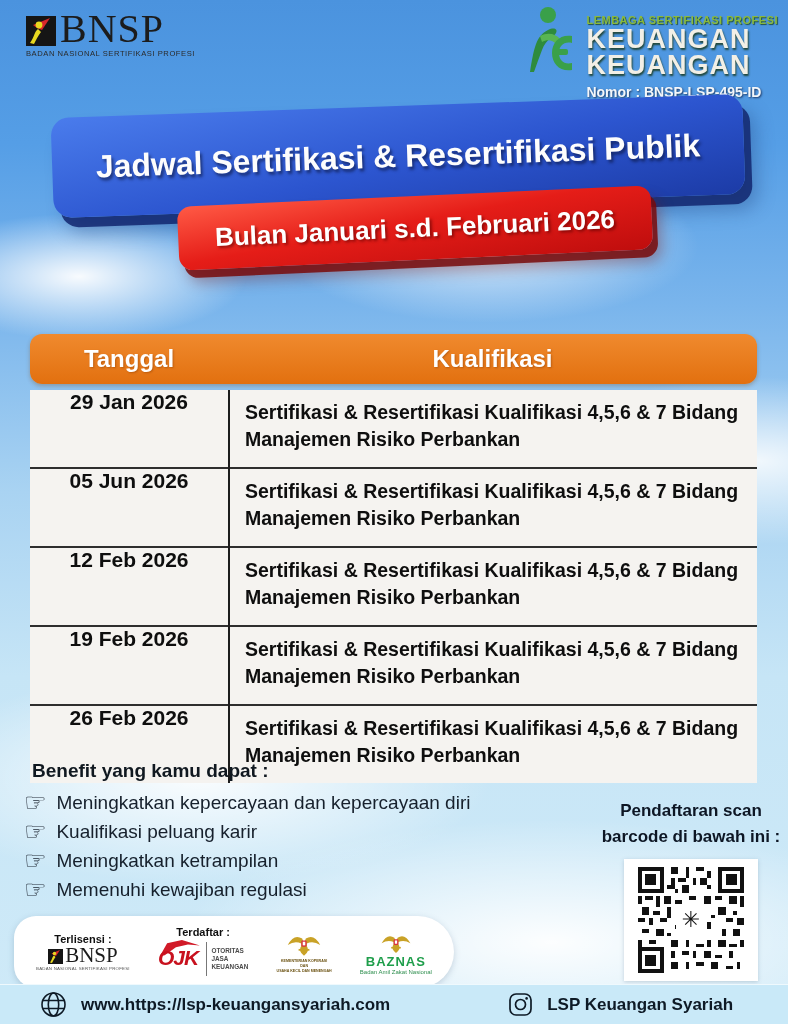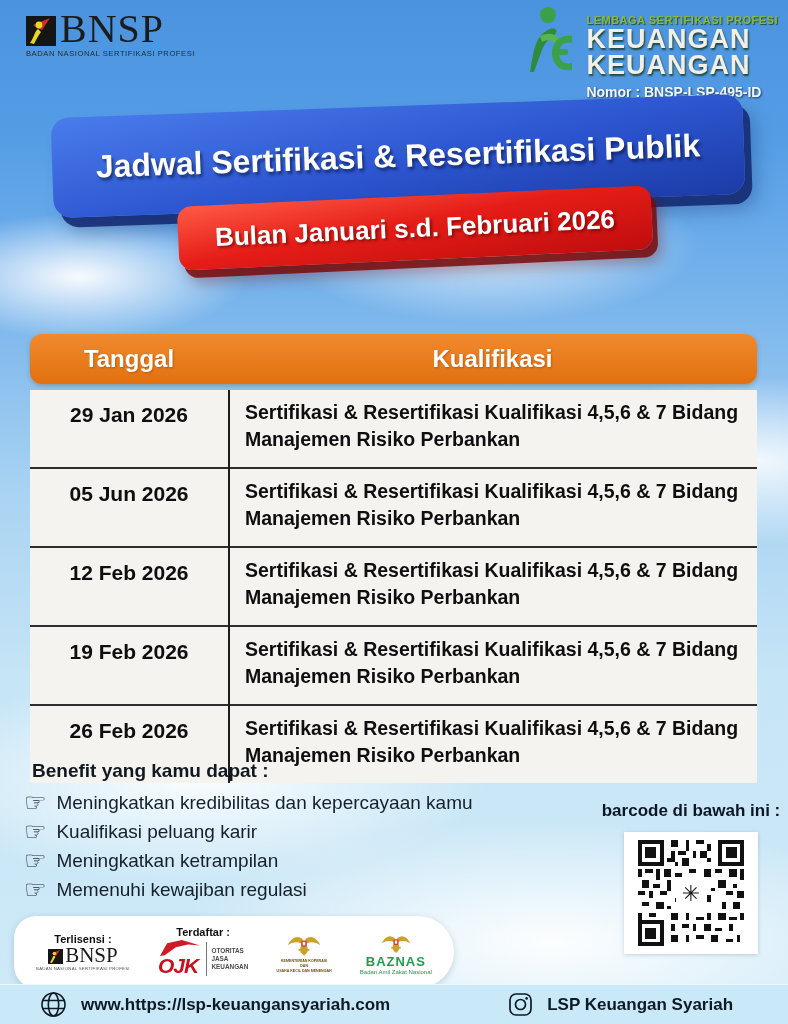--- a/index.html
+++ b/index.html
@@ -43,21 +43,21 @@
   
   .sched{position:absolute;left:30px;top:306px;width:727px;}
   .sched-head{height:50px;border-radius:12px;display:flex;align-items:center;
     background:linear-gradient(180deg,#f08a2e,#e2700f);box-shadow:0 2px 4px rgba(120,60,0,.3);margin-top:28px;}
   .sched-head .h1{width:198px;text-align:center;font-size:24px;font-weight:bold;color:#fff;text-shadow:1px 1px 2px rgba(120,50,0,.4);}
   .sched-head .h2{flex:1;text-align:center;font-size:24px;font-weight:bold;color:#fff;text-shadow:1px 1px 2px rgba(120,50,0,.4);}
   .sched-body{background:#f5f3f0;margin-top:6px;position:relative;}
   .sched-body::after{content:"";position:absolute;left:198px;top:0;bottom:0;width:2px;background:#1c1c1c;}
   .srow{display:flex;height:77px;}
   .srow + .srow{border-top:2px solid #2e2e2e;}
-  .srow .date{width:198px;flex:0 0 auto;text-align:center;font-size:21px;font-weight:bold;color:#0e0e0e;padding-top:13px;}
+  .srow .date{width:198px;flex:0 0 auto;text-align:center;font-size:21px;font-weight:bold;color:#0e0e0e;}
   .srow .desc{flex:1;font-size:19.5px;font-weight:bold;color:#0e0e0e;line-height:1.38;padding:9px 12px 0 17px;}
   
   .benefits{position:absolute;left:24px;top:760px;}
   .ben-title{font-size:19px;font-weight:bold;color:#101820;margin-bottom:6px;margin-left:8px;}
   .ben-item{display:flex;align-items:center;gap:10px;height:29px;}
   .hand{font-family:"DejaVu Sans",sans-serif;font-size:25px;line-height:25px;color:#1c2430;}
   .ben-text{font-size:19px;color:#16202c;}
   
   .reg{position:absolute;left:596px;top:798px;width:190px;text-align:center;}
   .reg-line{font-size:17px;font-weight:bold;color:#0d1624;line-height:1.55;}
@@ -71,21 +71,21 @@
     border-radius:22px 36px 36px 22px;box-shadow:0 2px 6px rgba(70,100,130,.25);
     display:flex;align-items:center;justify-content:space-around;padding:0 8px;}
   .lg{display:flex;flex-direction:column;align-items:center;}
   .lg-label{font-size:11px;font-weight:bold;color:#101010;margin-bottom:2px;}
   .bnsp-mini{display:flex;align-items:flex-end;gap:2px;}
   .bnsp-mini .sq{width:15px;height:15px;background:#151515;position:relative;}
   .bnsp-mini .w{font-family:"Liberation Serif",serif;font-size:21px;line-height:17px;color:#1c1c1c;}
   .bnsp-mini-cap{font-size:4.4px;letter-spacing:.2px;color:#555;margin-top:2px;white-space:nowrap;}
   .ojk{display:flex;align-items:center;gap:4px;}
   .ojk-mark{position:relative;width:44px;height:38px;}
-  .ojk-word{position:absolute;left:0;bottom:0;font-size:21px;font-weight:bold;font-style:italic;color:#c8111e;letter-spacing:-1px;}
+  .ojk-word{position:absolute;left:0;bottom:8px;font-size:21px;font-weight:bold;font-style:italic;color:#c8111e;letter-spacing:-1px;}
   .ojk-swoosh{position:absolute;left:2px;top:0;width:40px;height:16px;background:#d11a28;
     clip-path:polygon(0 100%,18% 20%,55% 0,100% 35%,70% 28%,40% 45%,12% 95%);}
   .ojk-div{width:1.5px;height:34px;background:#777;}
   .ojk-cap{font-size:6.4px;font-weight:bold;color:#4a4a4a;line-height:1.25;text-align:left;}
   .garuda{width:36px;height:28px;}
   .kem-cap{font-size:3.6px;font-weight:bold;color:#6b5212;line-height:1.4;text-align:center;margin-top:1px;}
   .baznas-name{font-size:13px;font-weight:bold;color:#1f9e4b;letter-spacing:1px;line-height:13px;}
   .baznas-cap{font-size:6px;color:#2f8f4f;margin-top:1px;}
   
   .footer{position:absolute;left:0;right:0;bottom:0;height:39px;background:#c9e9f8;border-top:1px solid rgba(255,255,255,.7);
@@ -166,37 +166,38 @@
         <div class="date">26 Feb 2026</div>
         <div class="desc">Sertifikasi &amp; Resertifikasi Kualifikasi 4,5,6 &amp; 7 Bidang Manajemen Risiko Perbankan</div>
       </div>
     </div>
   </div>
 
   <div class="benefits">
     <div class="ben-title">Benefit yang kamu dapat :</div>
     <div class="ben-item">
       <span class="hand">☞</span>
-      <span class="ben-text">Meningkatkan kredibilitas dan kepercayaan kamu</span>
+      <span class="ben-text">Meningkatkan kepercayaan dan kepercayaan diri</span>
     </div>
     <div class="ben-item">
       <span class="hand">☞</span>
       <span class="ben-text">Kualifikasi peluang karir</span>
     </div>
     <div class="ben-item">
       <span class="hand">☞</span>
       <span class="ben-text">Meningkatkan ketrampilan</span>
     </div>
     <div class="ben-item">
       <span class="hand">☞</span>
       <span class="ben-text">Memenuhi kewajiban regulasi</span>
     </div>
   </div>
 
   <div class="reg">
+    <div class="reg-line">Pendaftaran scan</div>
     <div class="reg-line">barcode di bawah ini :</div>
     <div class="qr-panel">
       <div class="qr-wrap">
         <svg viewBox="0 0 29 29" shape-rendering="crispEdges">
           <g fill="#111">
             <rect x="0" y="0" width="7" height="7"></rect>
               <rect x="22" y="0" width="7" height="7"></rect>
               <rect x="0" y="22" width="7" height="7"></rect>
           </g>
           <g fill="#fff">

